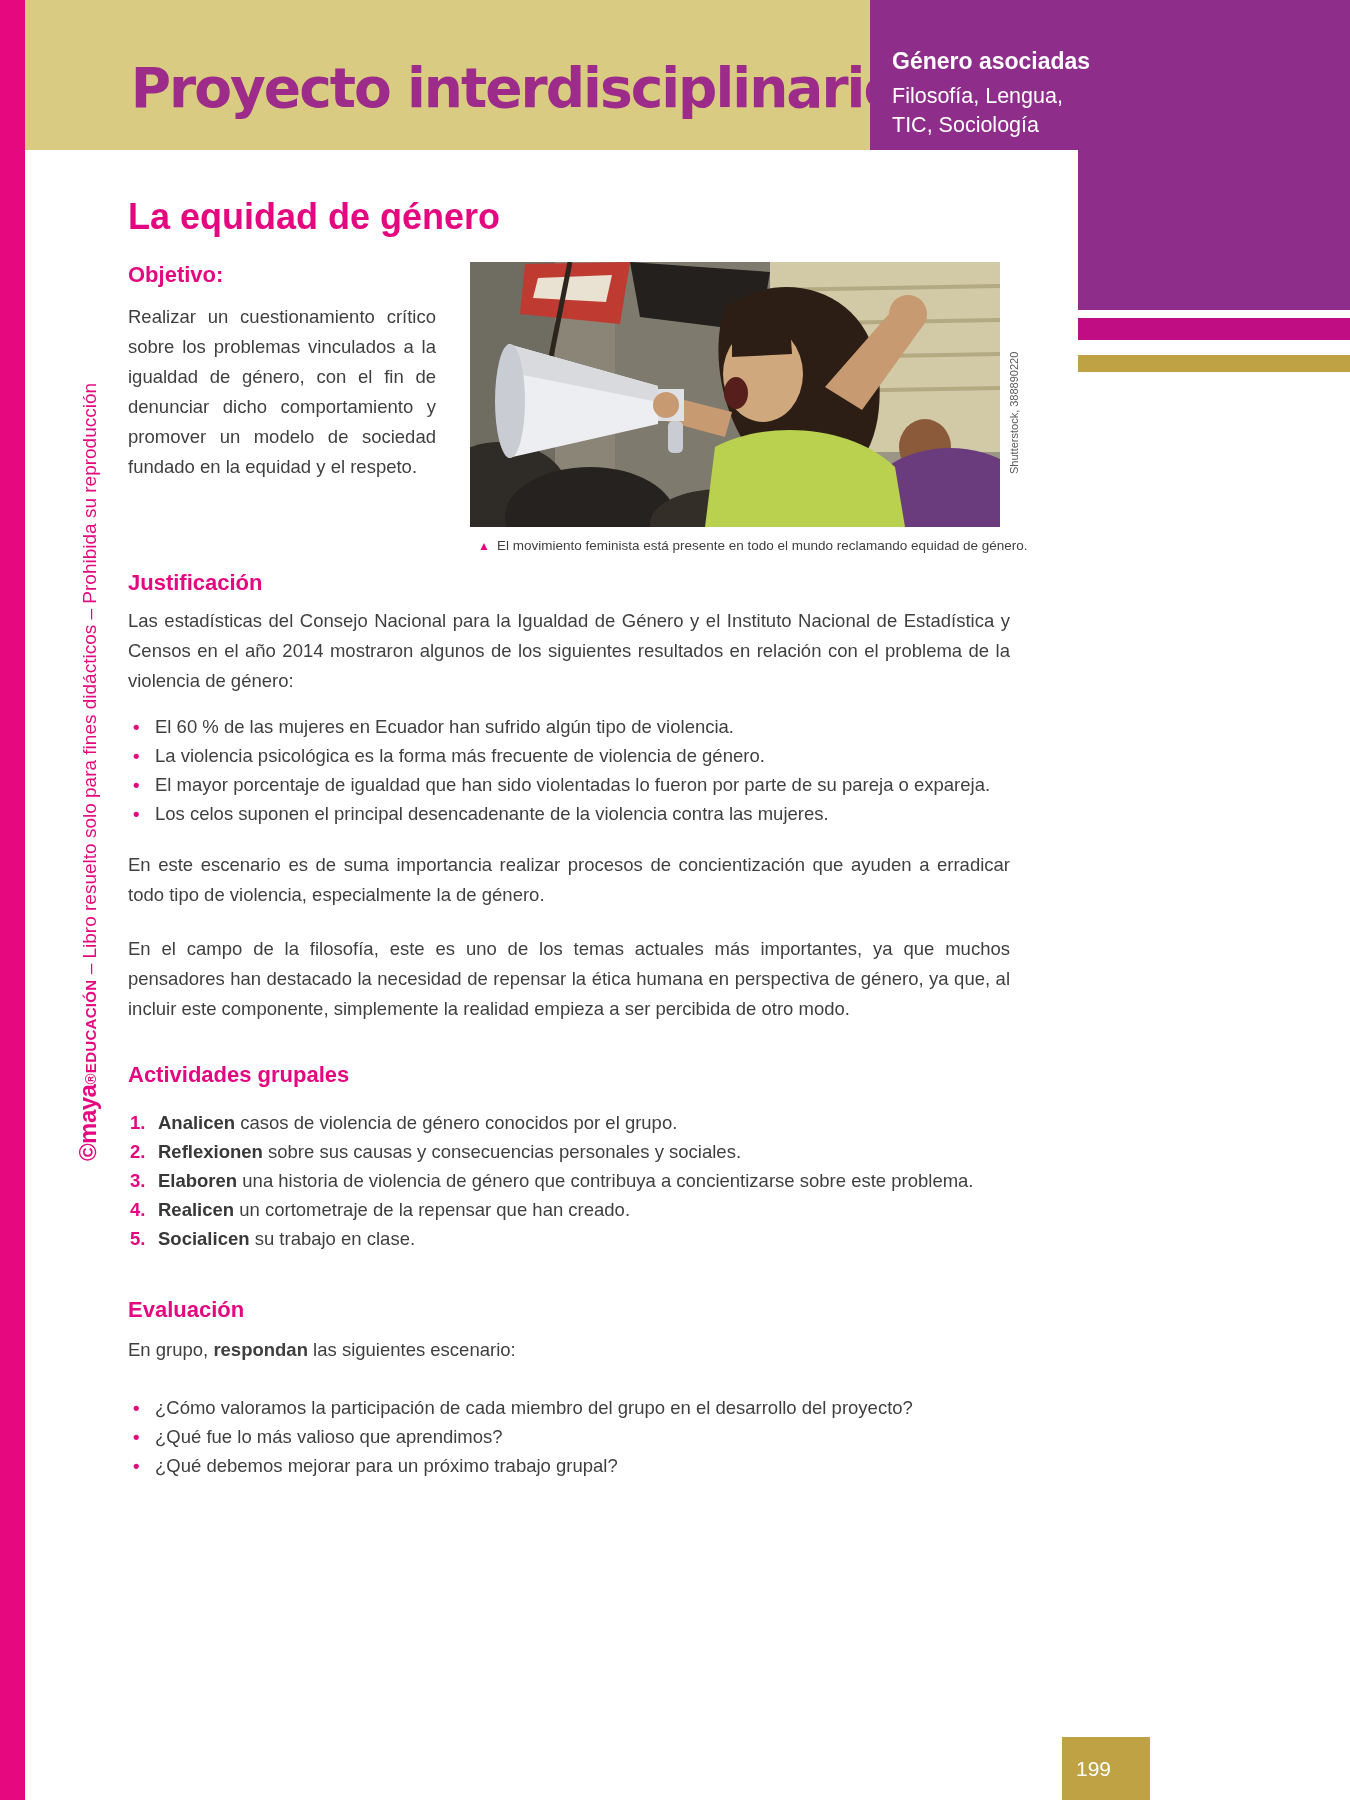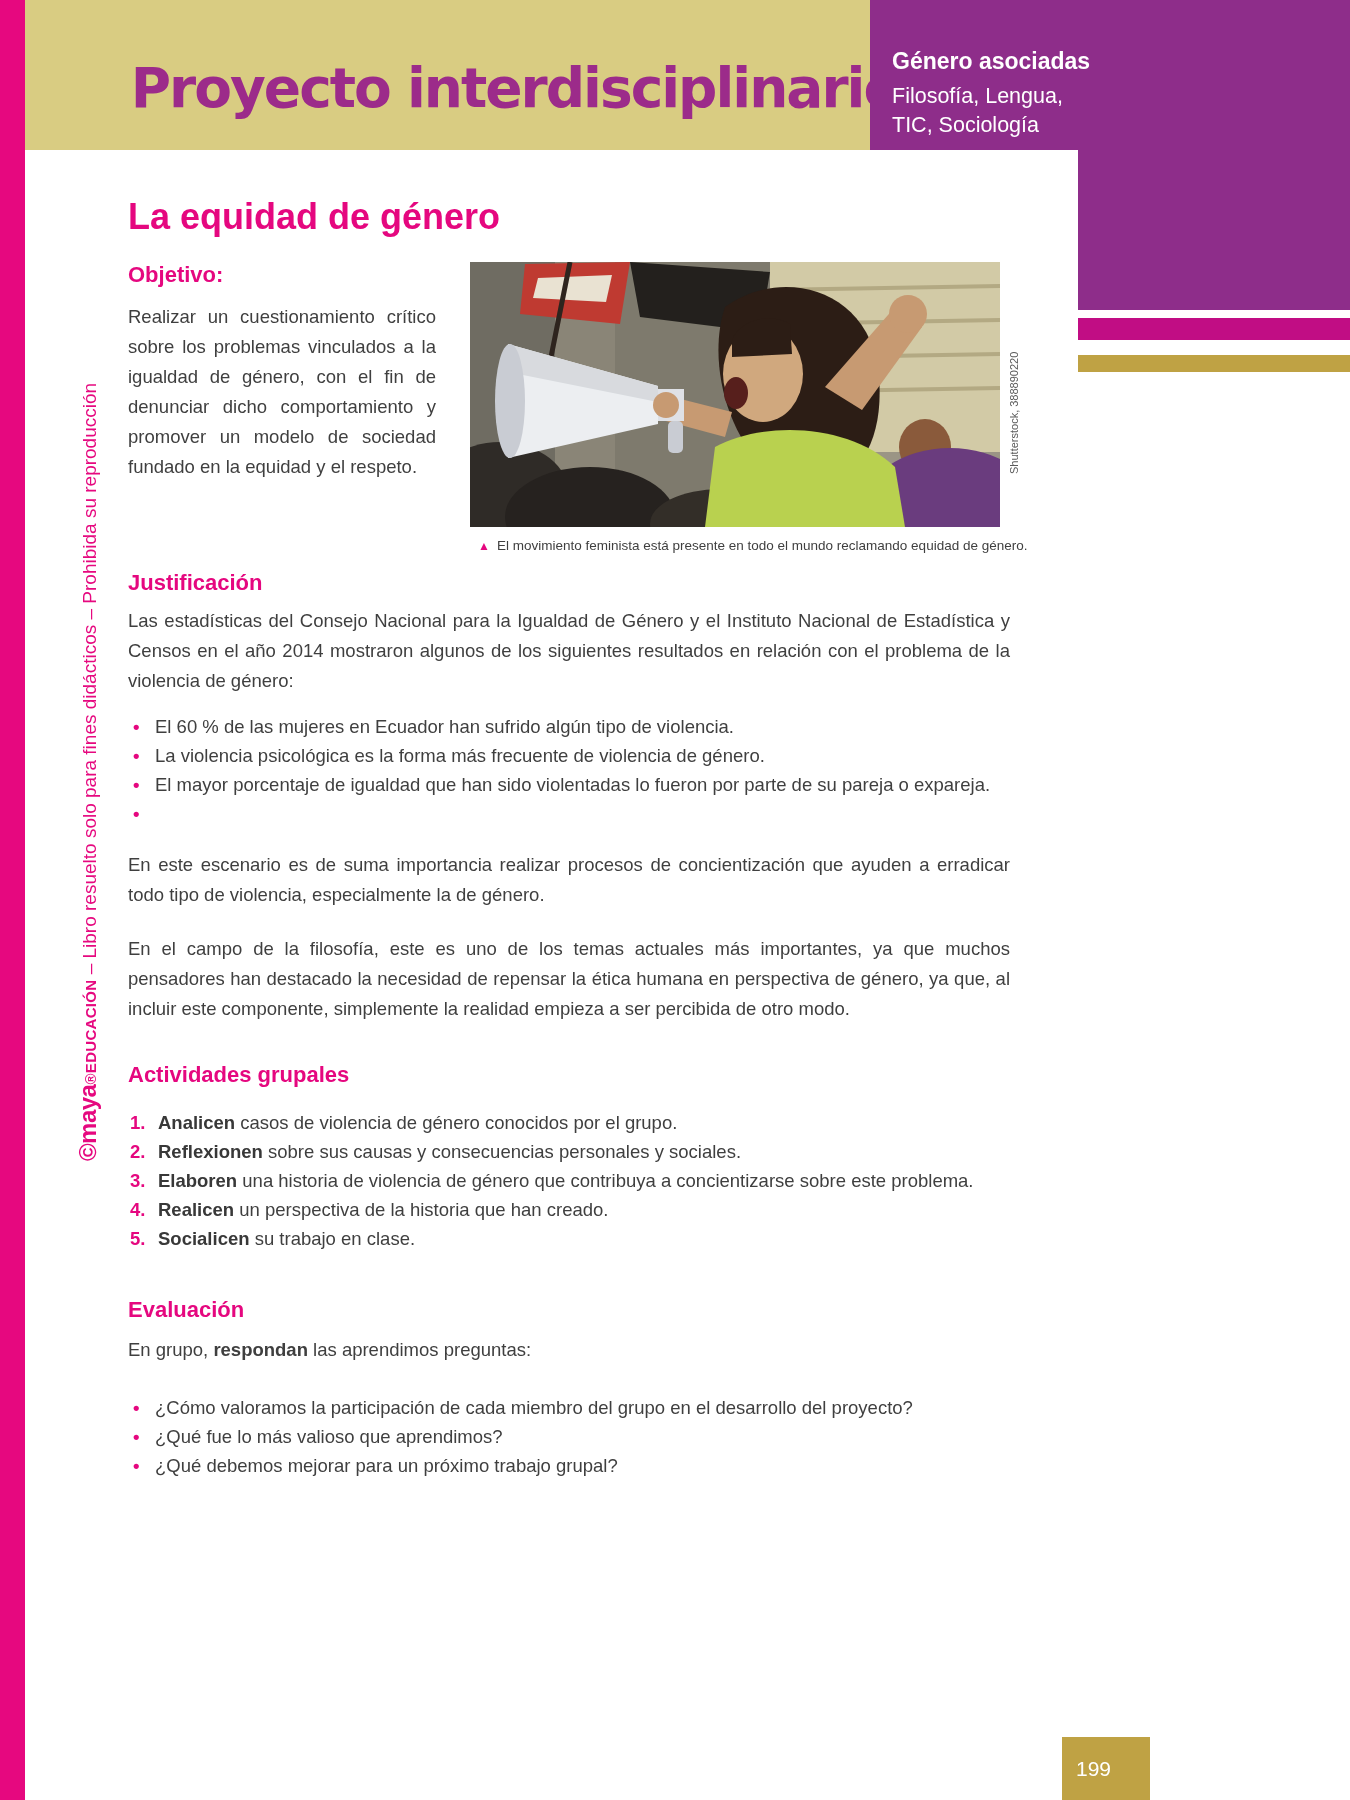--- a/index.html
+++ b/index.html
@@ -165,20 +165,21 @@
       <li>
           <span class="dot"></span>
           <span class="li-text">La violencia psicológica es la forma más frecuente de violencia de género.</span>
         </li>
       <li>
           <span class="dot"></span>
           <span class="li-text">El mayor porcentaje de igualdad que han sido violentadas lo fueron por parte de su pareja o expareja.</span>
         </li>
       <li>
           <span class="dot"></span>
+          <span class="li-text">Los celos suponen el principal desencadenante de la violencia contra las mujeres.</span>
         </li>
     </ul>
     <p class="just para1">En este escenario es de suma importancia realizar procesos de concientización que ayuden a erradicar todo tipo de violencia, especialmente la de género.</p>
     <p class="just para2">En el campo de la filosofía, este es uno de los temas actuales más importantes, ya que muchos pensadores han destacado la necesidad de repensar la ética humana en perspectiva de género, ya que, al incluir este componente, simplemente la realidad empieza a ser percibida de otro modo.</p>
   </section>
 
   <section>
     <h3 class="sec-h act-h">Actividades grupales</h3>
     <ol class="numlist">
       <li>
@@ -188,32 +189,32 @@
       <li>
           <span class="num">2.</span>
           <span class="li-text"><b>Reflexionen</b><span> sobre sus causas y consecuencias personales y sociales.</span></span>
         </li>
       <li>
           <span class="num">3.</span>
           <span class="li-text"><b>Elaboren</b><span> una historia de violencia de género que contribuya a concientizarse sobre este problema.</span></span>
         </li>
       <li>
           <span class="num">4.</span>
-          <span class="li-text"><b>Realicen</b><span> un perspectiva de la historia que han creado.</span></span>
+          <span class="li-text"><b>Realicen</b><span> un cortometraje de la repensar que han creado.</span></span>
         </li>
       <li>
           <span class="num">5.</span>
           <span class="li-text"><b>Socialicen</b><span> su trabajo en clase.</span></span>
         </li>
     </ol>
   </section>
 
   <section>
     <h3 class="sec-h eval-h">Evaluación</h3>
-    <p class="eval-intro"><span>En grupo, </span><b>respondan</b><span> las aprendimos preguntas:</span></p>
+    <p class="eval-intro"><span>En grupo, </span><b>respondan</b><span> las siguientes escenario:</span></p>
     <ul class="bullets eval-bullets">
       <li>
           <span class="dot"></span>
           <span class="li-text">¿Cómo valoramos la participación de cada miembro del grupo en el desarrollo del proyecto?</span>
         </li>
       <li>
           <span class="dot"></span>
           <span class="li-text">¿Qué fue lo más valioso que aprendimos?</span>
         </li>
       <li>

